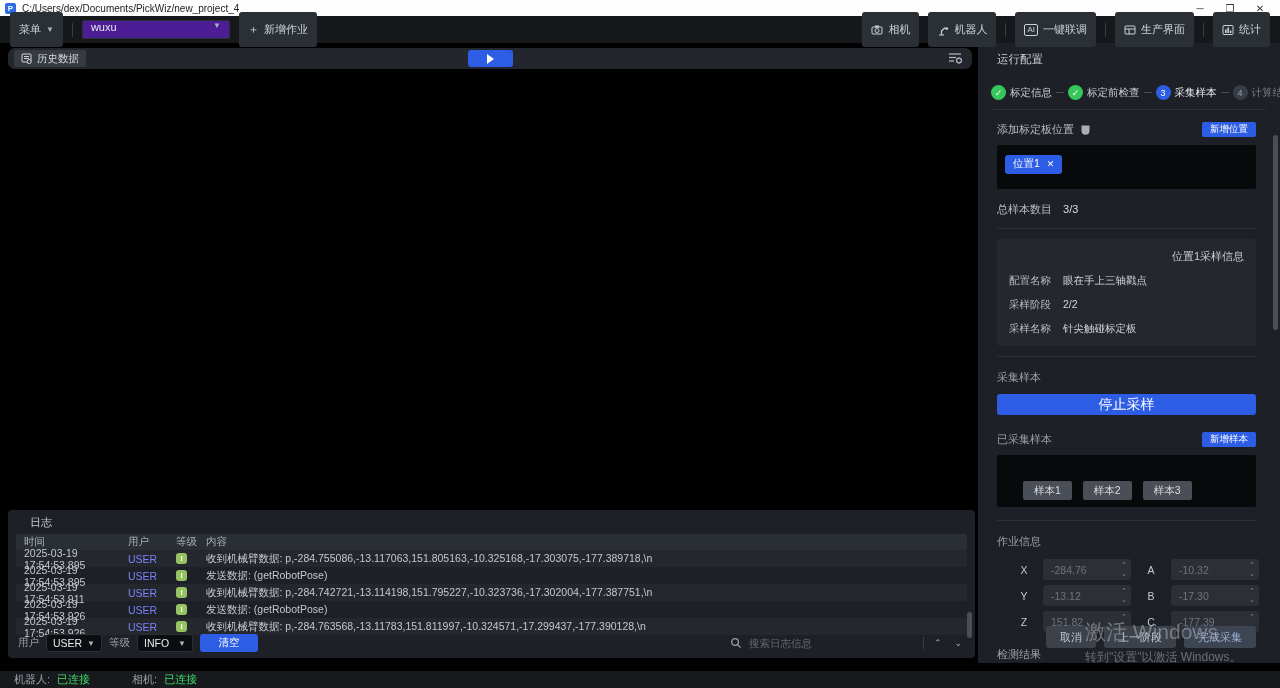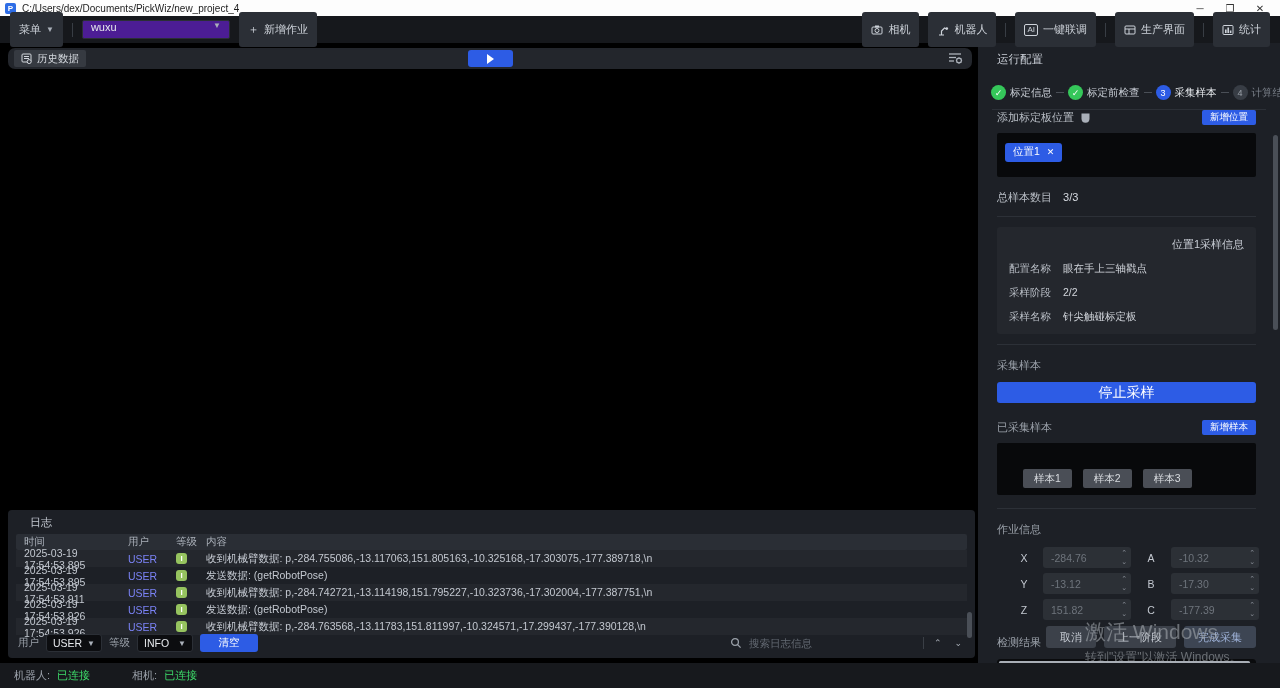--- a/index.html
+++ b/index.html
@@ -108,21 +108,21 @@
   .clear-btn { background:#2d5ce5; border:none; color:#fff; width:58px; height:18px; border-radius:3px;
     font-size:10.5px; font-family:inherit; }
   .log-search { margin-left:auto; display:flex; align-items:center; gap:7px; width:235px; }
   .log-search input { flex:1; background:transparent; border:none; color:#c3c8d0; font-size:10.5px;
     font-family:inherit; outline:none; }
   .log-search input::placeholder { color:#646a73; }
   .srch-div { width:1px; height:12px; background:#3a3f46; }
   .nav-chev { font-size:9px; color:#aab0b9; padding:0 3px; }
   .log-scroll { position:absolute; right:3px; top:102px; width:5px; height:26px; background:#4a4f57; border-radius:3px; }
   
-  .statusbar { position:absolute; bottom:0; left:0; right:0; height:25px; background:#17191d;
+  .statusbar { position:absolute; bottom:0; left:0; right:0; height:17px; background:#17191d;
     display:flex; align-items:center; padding-left:14px; gap:42px; font-size:11px; z-index:10; }
   .sb-item { display:flex; align-items:center; gap:7px; color:#9aa0a9; }
   .sb-item b { font-weight:normal; color:#3ddc6a; }
   
   .watermark { position:absolute; left:1085px; top:618px; z-index:60; pointer-events:none;
     color:rgba(172,176,182,0.55); }
   .watermark .l1 { font-size:21px; }
   .watermark .l2 { font-size:12px; margin-top:3px; }
 </style>
 </head>
@@ -232,21 +232,21 @@
     <span class="st-dash"></span>
     <span class="stc active">3</span>
     <span class="stl-active">采集样本</span>
     <span class="st-dash"></span>
     <span class="stc pending">4</span>
     <span class="stl-pending">计算结果</span>
   </div>
   <div class="rp-divider"></div>
 
   <div class="rp-body">
-    <div class="row-between" style="">
+    <div class="row-between" style="margin-top:12px;">
       <span class="sec-label-light">
         <span>添加标定板位置</span>
         <svg class="icon-svg" width="11" height="12" viewBox="0 0 11 12">
             <path d="M1.5 1.5 h8 v5 a4 4.2 0 0 1 -8 0 z" fill="#aab0b9"></path>
           </svg>
       </span>
       <span class="btn-blue-sm">新增位置</span>
     </div>
     <div class="black-box" style="margin-top:8px; height:44px; padding:8px;">
       <span class="pos-tag">

